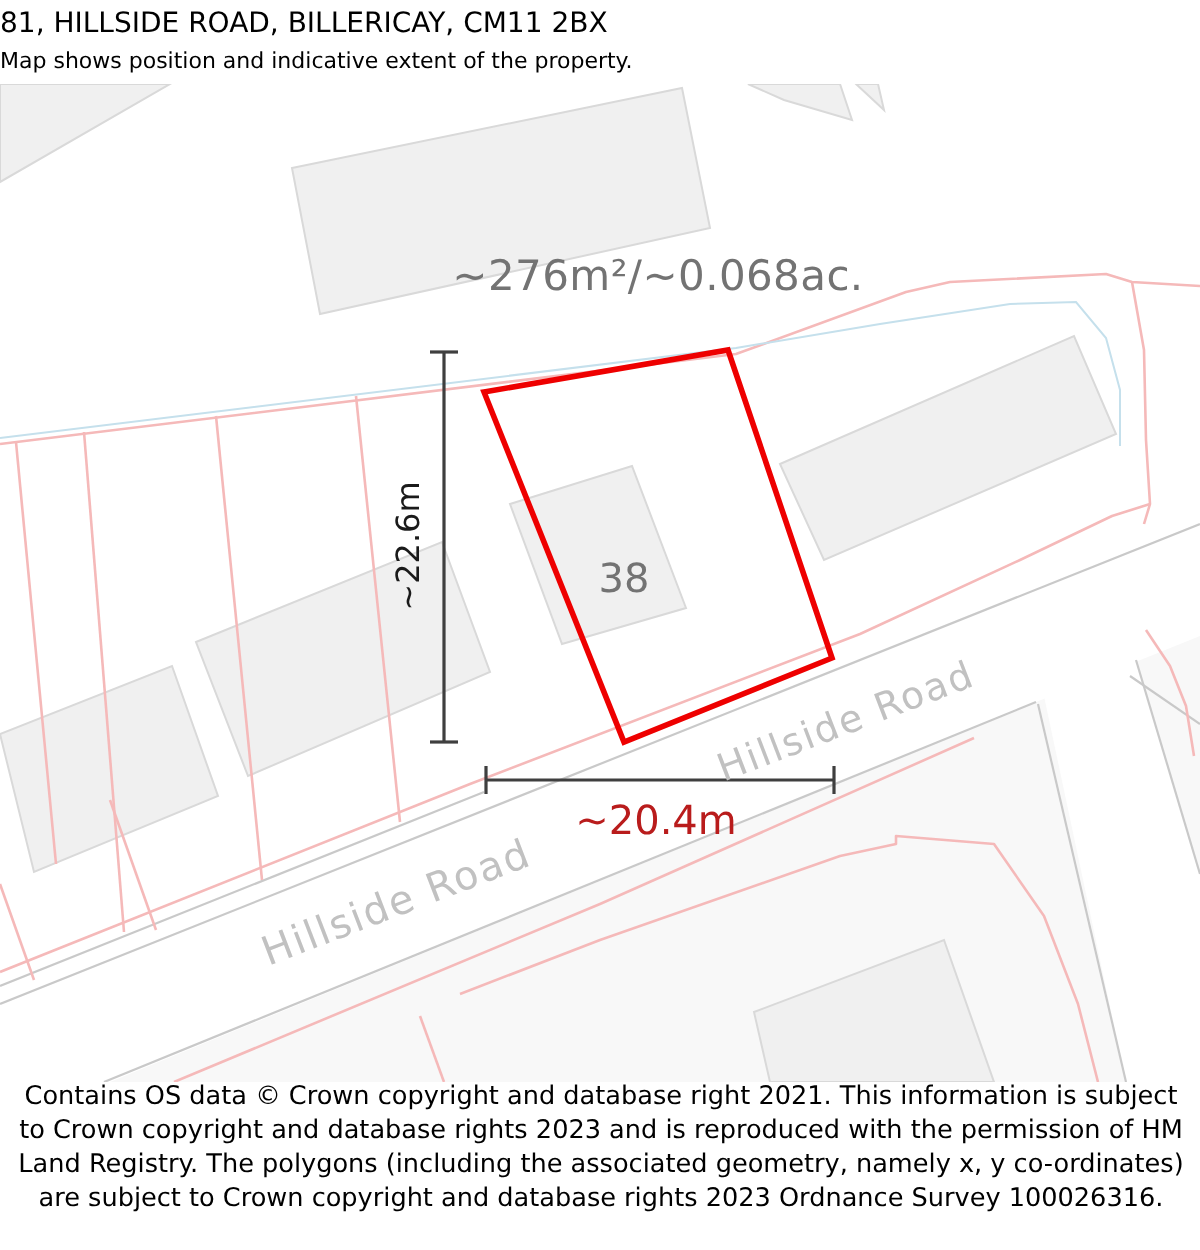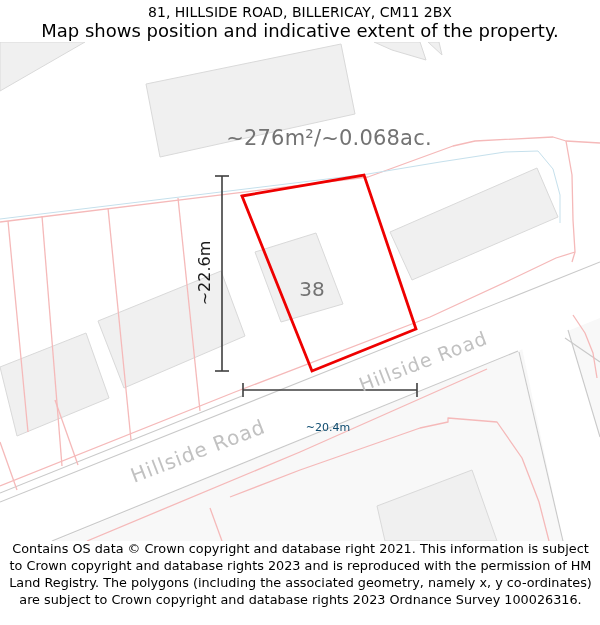--- a/index.html
+++ b/index.html
@@ -3,42 +3,42 @@
 <meta charset="utf-8">
 <style>
   html,body{margin:0;padding:0;}
   body{
     width:600px;height:625px;position:relative;overflow:hidden;
     background:#ffffff;
     font-family:"DejaVu Sans","Liberation Sans",sans-serif;
     -webkit-font-smoothing:antialiased;
   }
   .header{
-    position:absolute;top:3px;left:0;width:600px;text-align:center;color:#000;
+    position:absolute;top:3px;left:0;width:600px;text-align:left;color:#000;
   }
   .header .title{font-size:14px;line-height:19px;}
-  .header .subtitle{font-size:18px;line-height:17px;}
+  .header .subtitle{font-size:11px;line-height:17px;}
   .map-wrap{position:absolute;left:0;top:42px;width:600px;height:499px;}
   svg{display:block;}
   .lbl{position:absolute;white-space:nowrap;color:#737373;}
   .area-label{
     left:329px;top:138px;transform:translate(-50%,-50%);
     font-size:21px;letter-spacing:0.2px;
   }
   .plot-number{
     left:312px;top:289px;transform:translate(-50%,-50%);
     font-size:20px;
   }
   .dim-v-label{
     left:204px;top:273px;transform:translate(-50%,-50%) rotate(-90deg);
     font-size:16px;color:#1a1a1a;
   }
   .dim-h-label{
     left:328px;top:410px;transform:translate(-50%,-50%);
-    font-size:11px;color:#0c4a6e;margin-top:17px;
+    font-size:20px;color:#b91c1c;
   }
   .road-label{
     color:#c1c1c1;letter-spacing:1px;
   }
   .road-left{
     left:198px;top:451px;transform:translate(-50%,-50%) rotate(-21deg);
     font-size:20px;
   }
   .road-right{
     left:423px;top:361px;transform:translate(-50%,-50%) rotate(-21deg);

